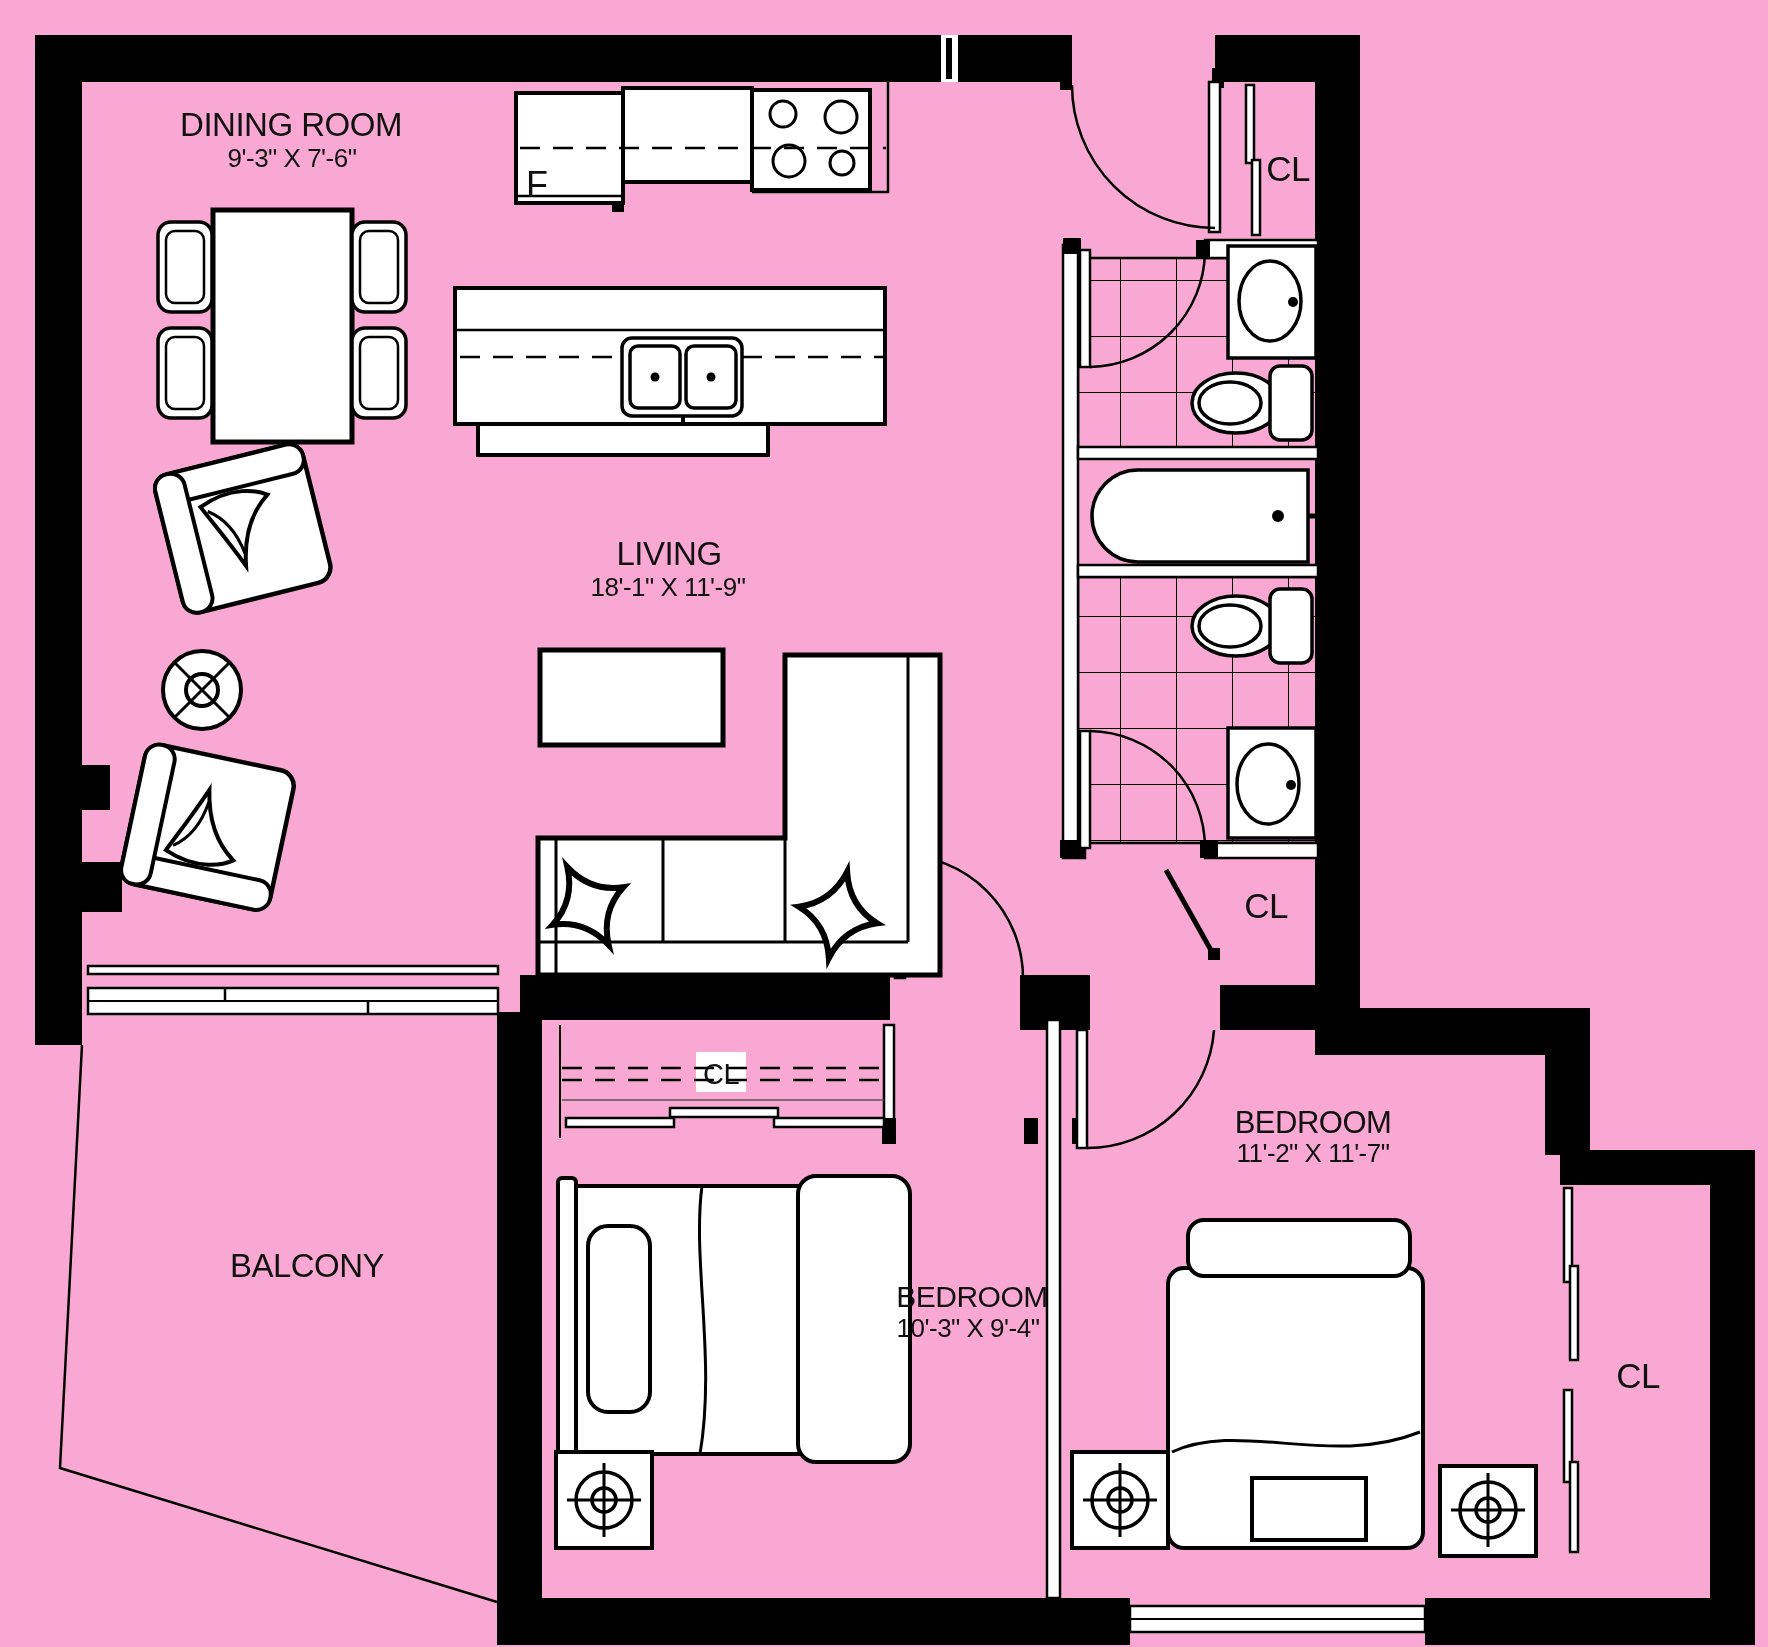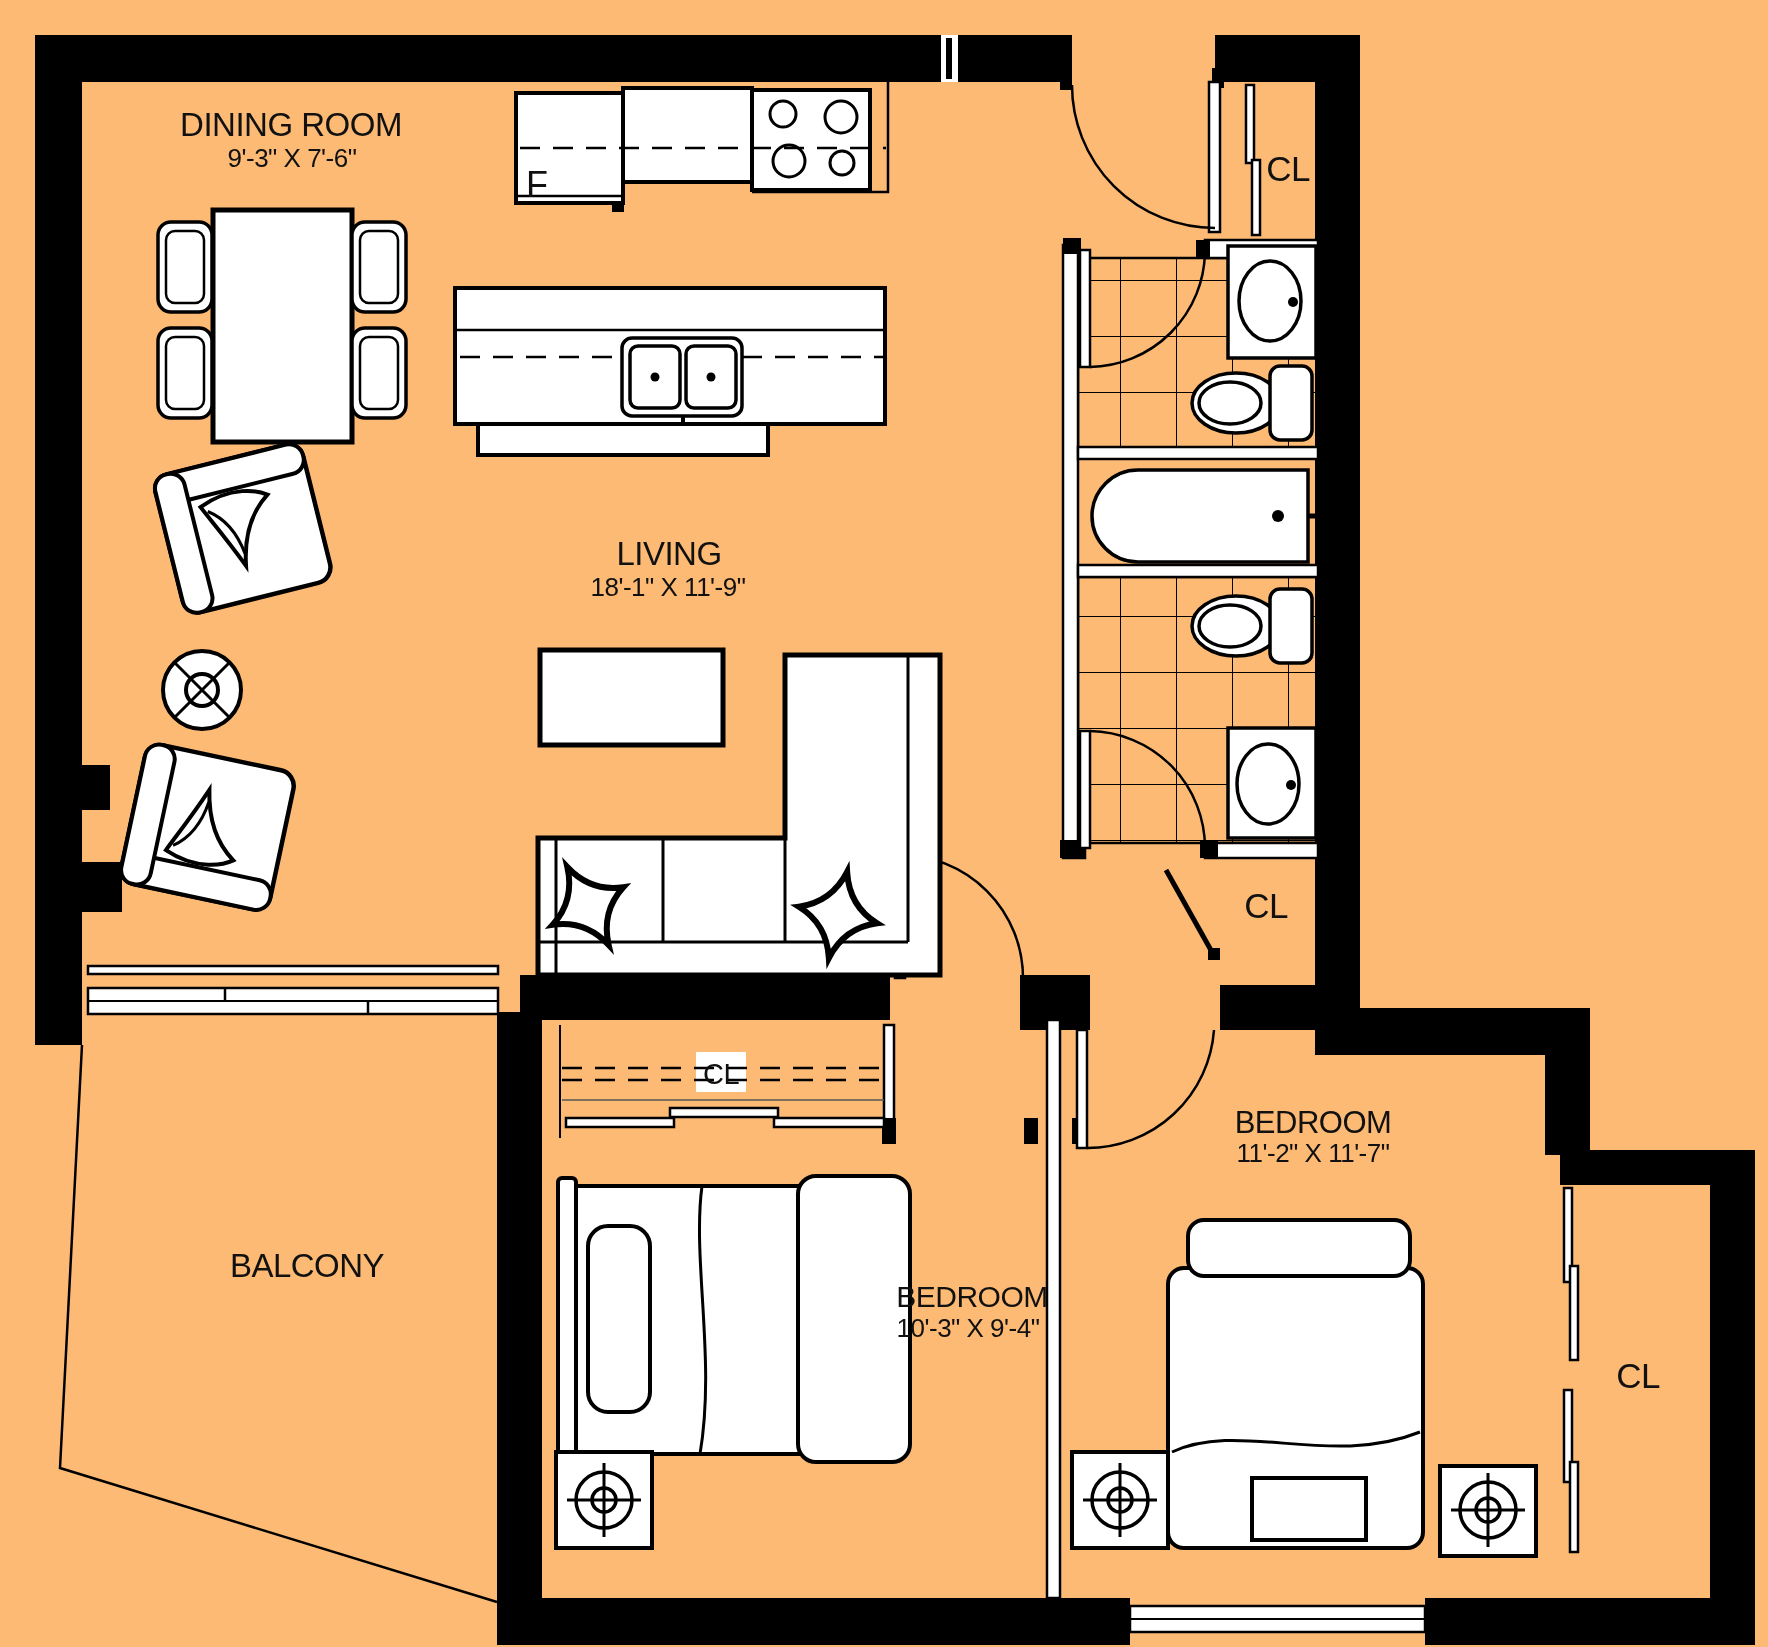--- a/index.html
+++ b/index.html
@@ -1,16 +1,16 @@
 <!DOCTYPE html>
 <html><head>
 <meta charset="utf-8">
 <style>
   html,body{margin:0;padding:0;background:#ffffff;}
-  .plan-wrap{width:1768px;height:1647px;background:#fdba74;position:relative;overflow:hidden;}
+  .plan-wrap{width:1768px;height:1647px;background:#f9a8d4;position:relative;overflow:hidden;}
   svg{display:block;}
   .wall{fill:#000000;stroke:none;}
   .thinwall{fill:#ffffff;stroke:#000000;stroke-width:2.5;}
   .line{stroke:#000000;stroke-width:2.5;fill:none;}
   .line-thin{stroke:#555555;stroke-width:1.5;fill:none;}
   .furn{fill:#ffffff;stroke:#000000;stroke-width:4;}
   .furn-l{fill:#ffffff;stroke:#000000;stroke-width:5;}
   .fix{fill:#ffffff;stroke:#000000;stroke-width:3.5;}
   .arc{stroke:#000000;stroke-width:2.5;fill:none;}
   .leaf{fill:#ffffff;stroke:#000000;stroke-width:2.5;}

